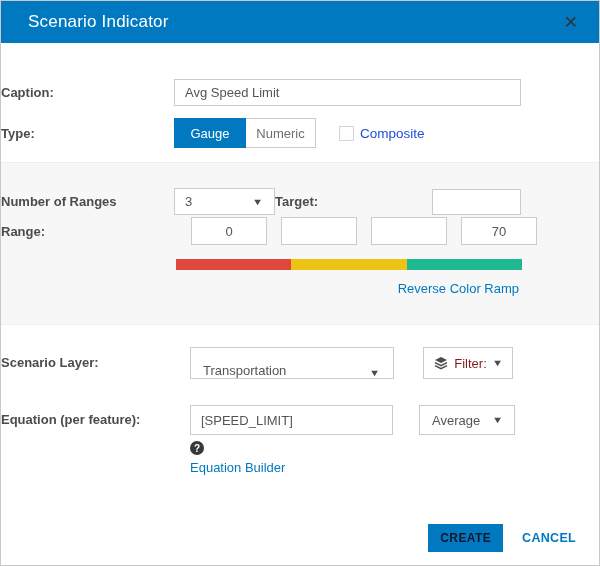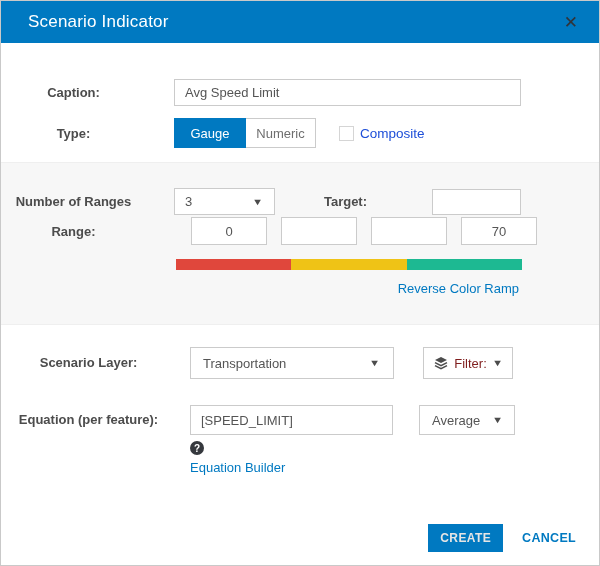--- a/index.html
+++ b/index.html
@@ -21,21 +21,21 @@
   }
   .header-title { color:#ffffff; font-size:17px; font-weight:400; letter-spacing:.2px; }
   .close-btn {
     color:#30343a; font-size:17px; line-height:1; cursor:pointer;
     padding:2px 4px; font-weight:400;
   }
 
   
   .row { display:flex; align-items:center; }
   .lbl {
-    color:#4c4c4c; font-size:13px; font-weight:bold; text-align:center;
+    color:#4c4c4c; font-size:13px; font-weight:bold; text-align:left;
   }
   .lbl-top { width:173px; padding-right:28px; }
   .lbl-bottom { width:189px; padding-right:14px; line-height:1.25; }
 
   input[type=text] {
     border:1px solid #cbcbcb; background:#fff; color:#555;
     font-family:"Liberation Sans", sans-serif; font-size:13px;
     outline:none;
   }
 
@@ -78,21 +78,21 @@
   .ramp { display:flex; height:11px; width:346px; margin:14px 0 0 175px; }
   .ramp div { flex:1; }
 
   .reverse-row { display:flex; justify-content:flex-end; padding-right:80px; margin-top:11px; }
   .link { color:#0079c1; font-size:13px; cursor:pointer; text-decoration:none; }
 
   
   .sec-bottom { padding-top:22px; background:#fff; }
   .layer-select {
     width:204px; height:32px; background:#fff; border:1px solid #cbcbcb;
-    display:flex; align-items:center; justify-content:space-between;
+    display:flex; align-items:flex-end; justify-content:space-between;
     padding:0 14px 0 12px; cursor:pointer;
   }
   .filter-btn {
     margin-left:29px; width:90px; height:32px; border:1px solid #cbcbcb; background:#fff;
     display:flex; align-items:center; justify-content:center; gap:6px; cursor:pointer;
   }
   .filter-label { font-size:13px; color:#7f1d1d; }
 
   .equation-row { margin-top:26px; align-items:flex-start; }
   .equation-lbl { padding-top:7px; }
@@ -112,21 +112,21 @@
     cursor:pointer;
   }
   .builder-row { margin:3px 0 0 189px; }
 
   
   .footer {
     display:flex; justify-content:flex-end; align-items:center;
     padding-right:23px; margin-top:48px;
   }
   .create-btn {
-    background:#0079c1; color:#e5e5e5; border:none; height:28px; padding:0 12px;
+    background:#0079c1; color:#0f172a; border:none; height:28px; padding:0 12px;
     font-family:"Liberation Sans", sans-serif; font-size:12px; font-weight:bold;
     letter-spacing:.4px; cursor:pointer;
   }
   .cancel-link { margin-left:19px; font-size:12.5px; font-weight:bold; letter-spacing:.3px; }
 </style>
 </head>
 <body>
 
 <div class="dialog">
 

